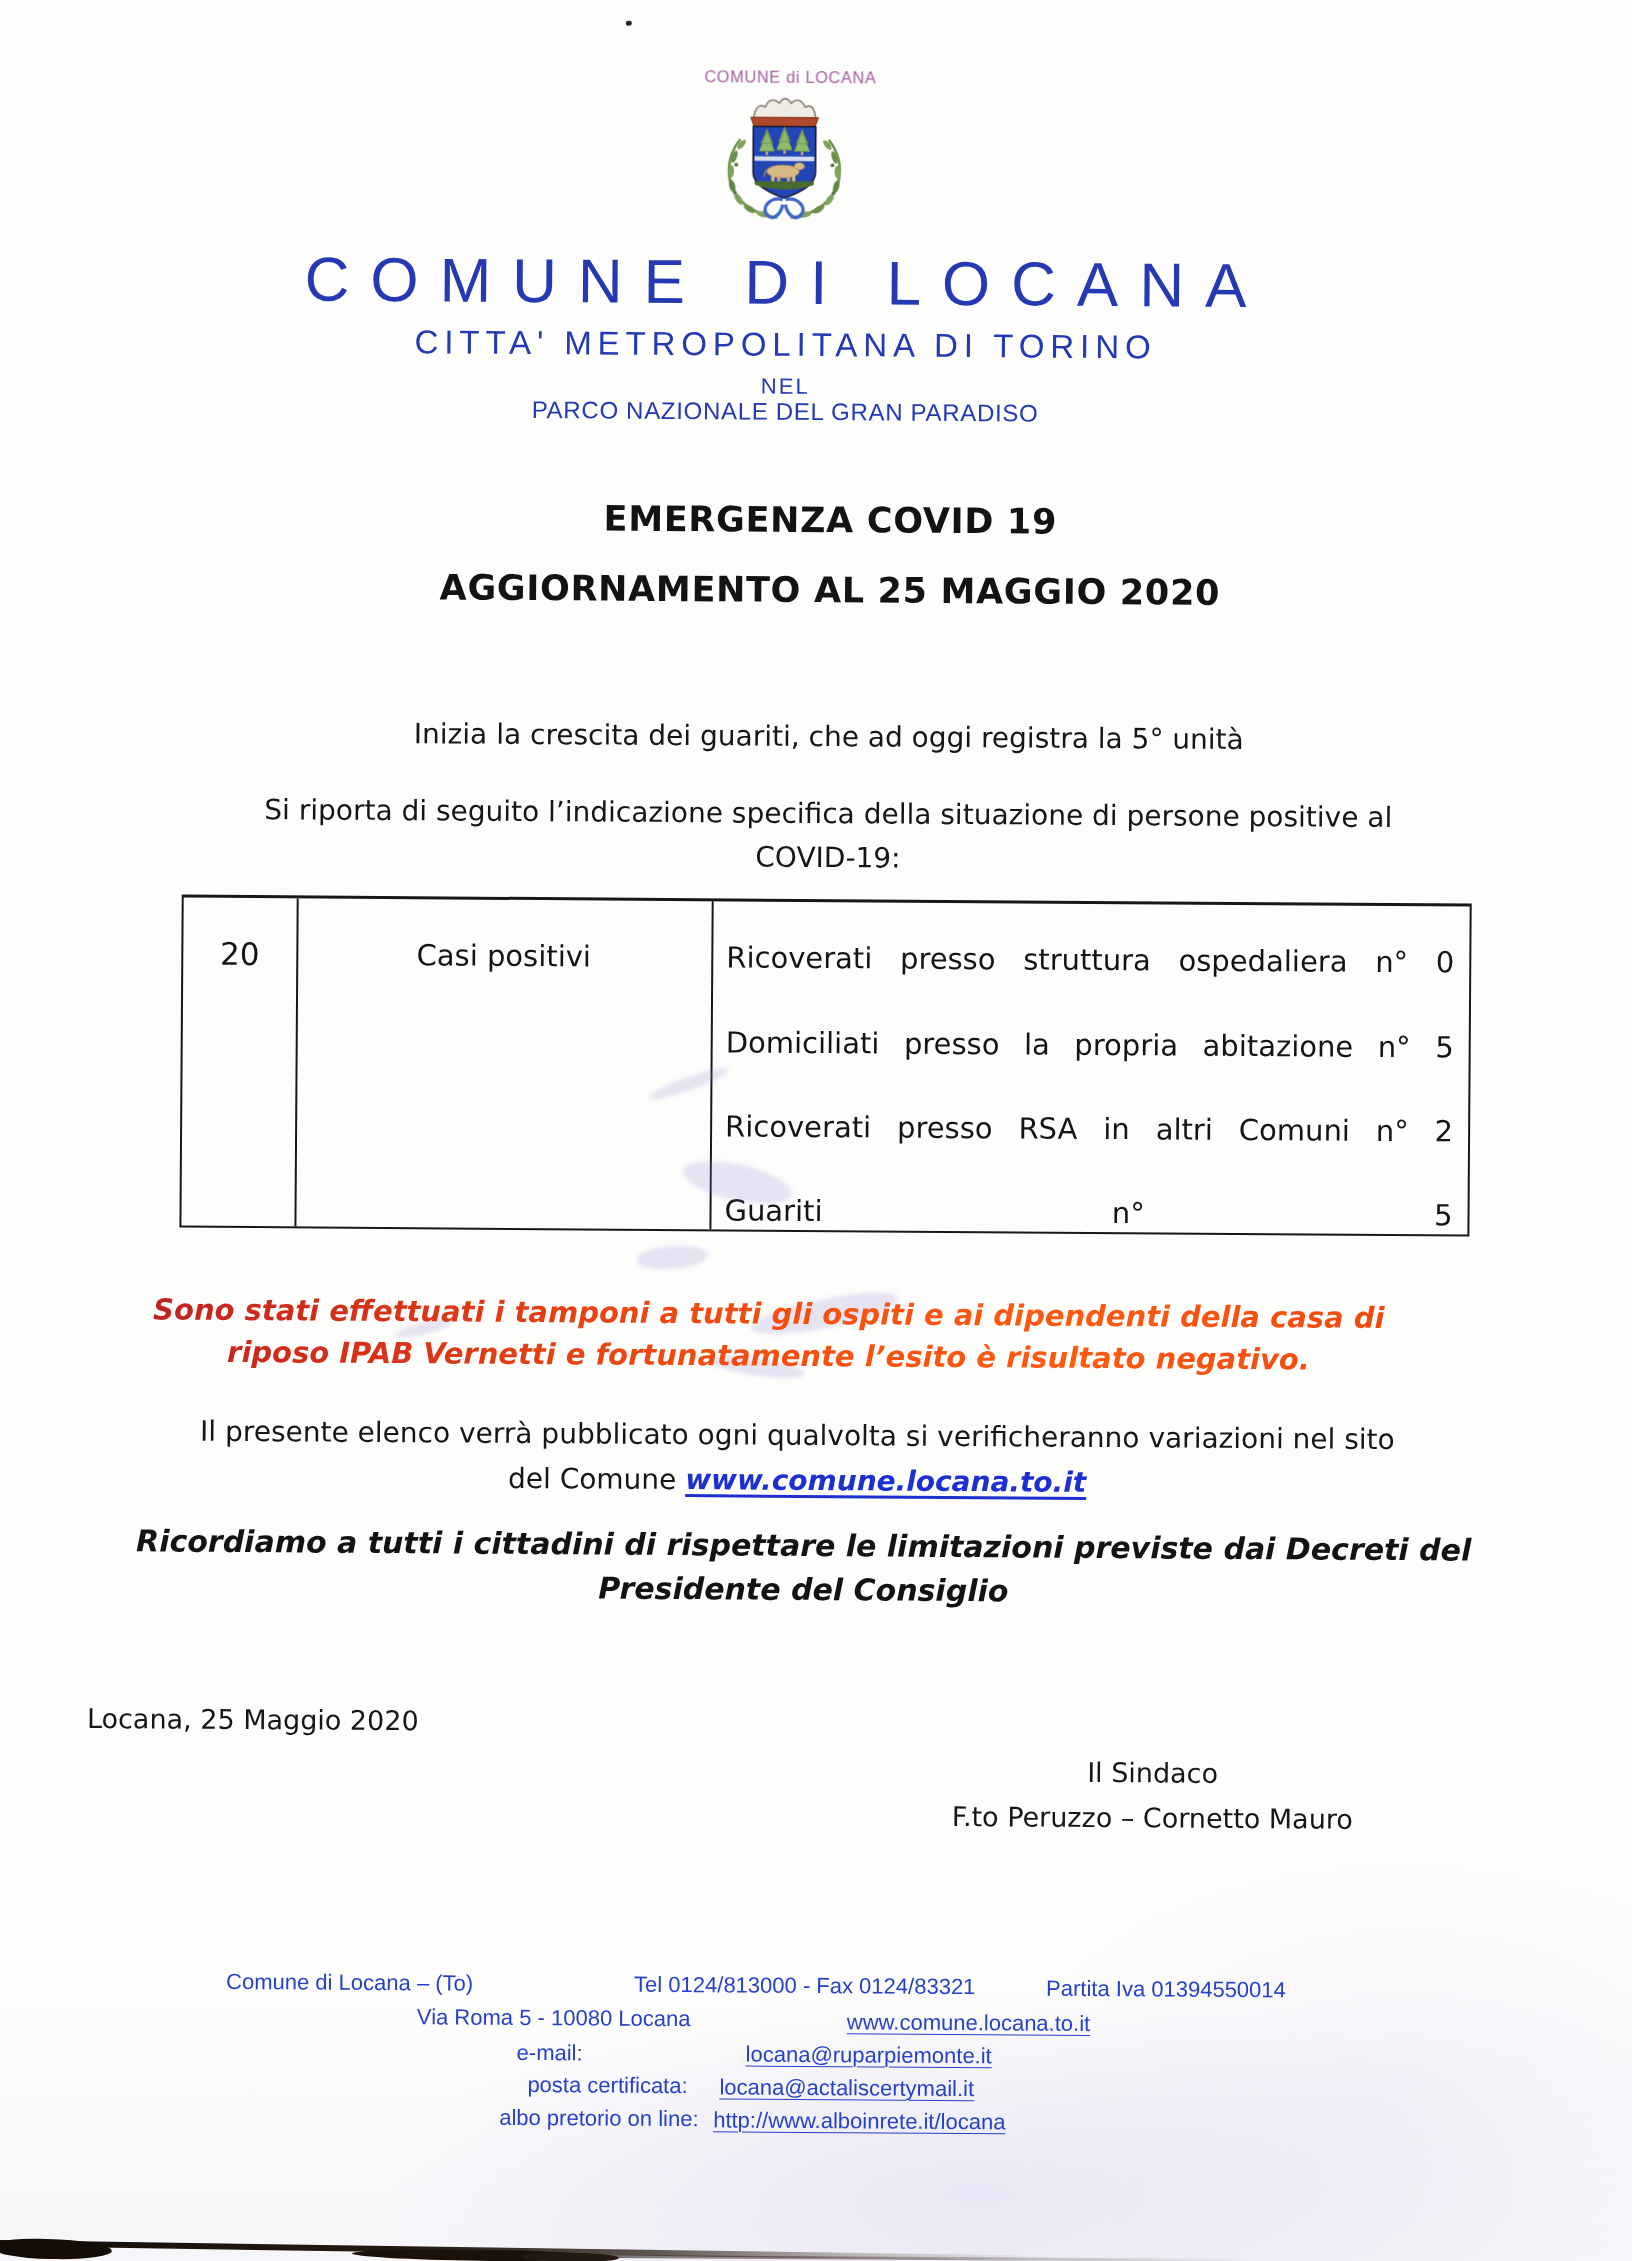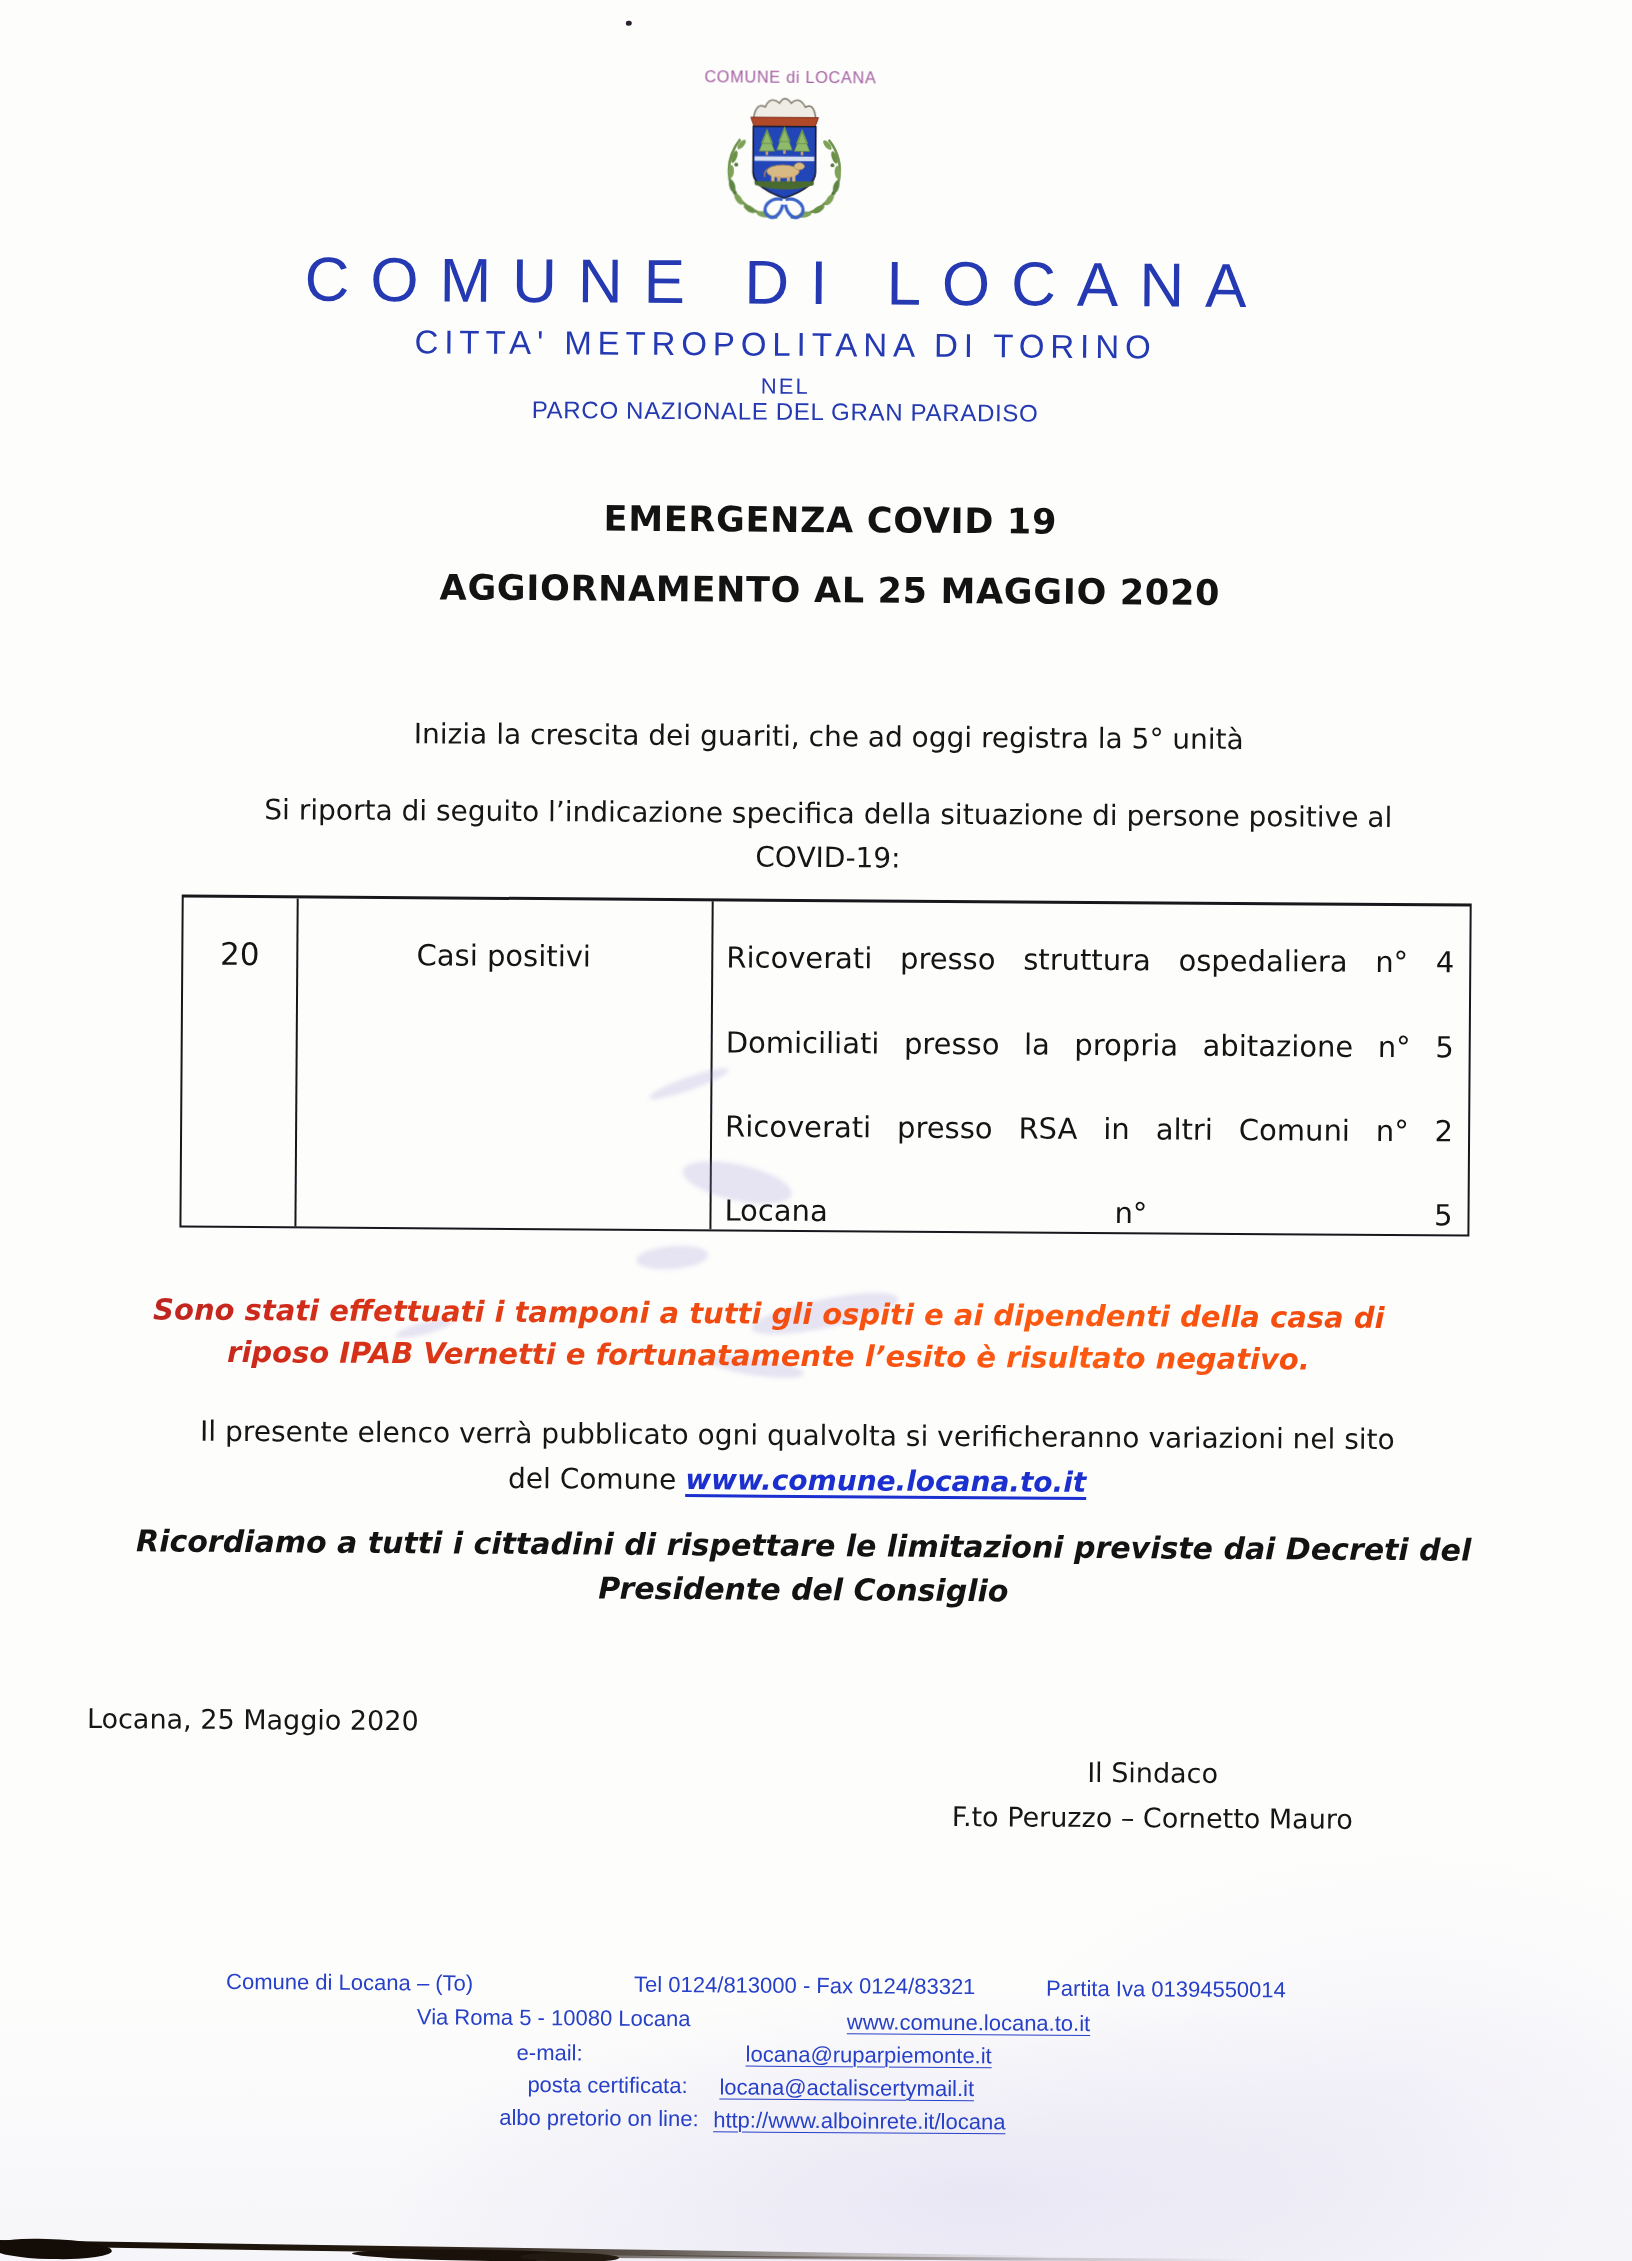--- a/index.html
+++ b/index.html
@@ -197,24 +197,24 @@
     <div class="abs intro2">
       <div>Si riporta di seguito l’indicazione specifica della situazione di persone positive al</div>
       <div>COVID-19:</div>
     </div>
 
     <div class="abs cases">
       <div class="vline v1"></div>
       <div class="vline v2"></div>
       <div class="cellnum">20</div>
       <div class="cellcat">Casi positivi</div>
-      <div class="tline tl1"><span>Ricoverati presso struttura ospedaliera</span> <span>n° 4</span></div>
+      <div class="tline tl1"><span>Ricoverati presso struttura ospedaliera</span> <span>n° 0</span></div>
       <div class="tline tl2"><span>Domiciliati presso la propria abitazione</span> <span>n° 5</span></div>
       <div class="tline tl3"><span>Ricoverati presso RSA in altri Comuni</span> <span>n° 2</span></div>
-      <div class="tline tl4"><span>Locana</span> <span>n° 5</span></div>
+      <div class="tline tl4"><span>Guariti</span> <span>n° 5</span></div>
     </div>
 
     <div class="smudge" style="left:654px;top:1078px;width:85px;height:13px;transform:rotate(-20deg);"></div>
     <div class="smudge" style="left:690px;top:1165px;width:111px;height:36px;transform:rotate(12deg);"></div>
     <div class="smudge" style="left:645px;top:1247px;width:72px;height:23px;transform:rotate(-5deg);"></div>
     <div class="smudge" style="left:759px;top:1299px;width:150px;height:29px;transform:rotate(-12deg);"></div>
     <div class="smudge" style="left:716px;top:1358px;width:98px;height:18px;transform:rotate(8deg);"></div>
     <div class="smudge" style="left:404px;top:1325px;width:59px;height:11.7px;transform:rotate(-15deg);"></div>
 
     <div class="abs notice">

